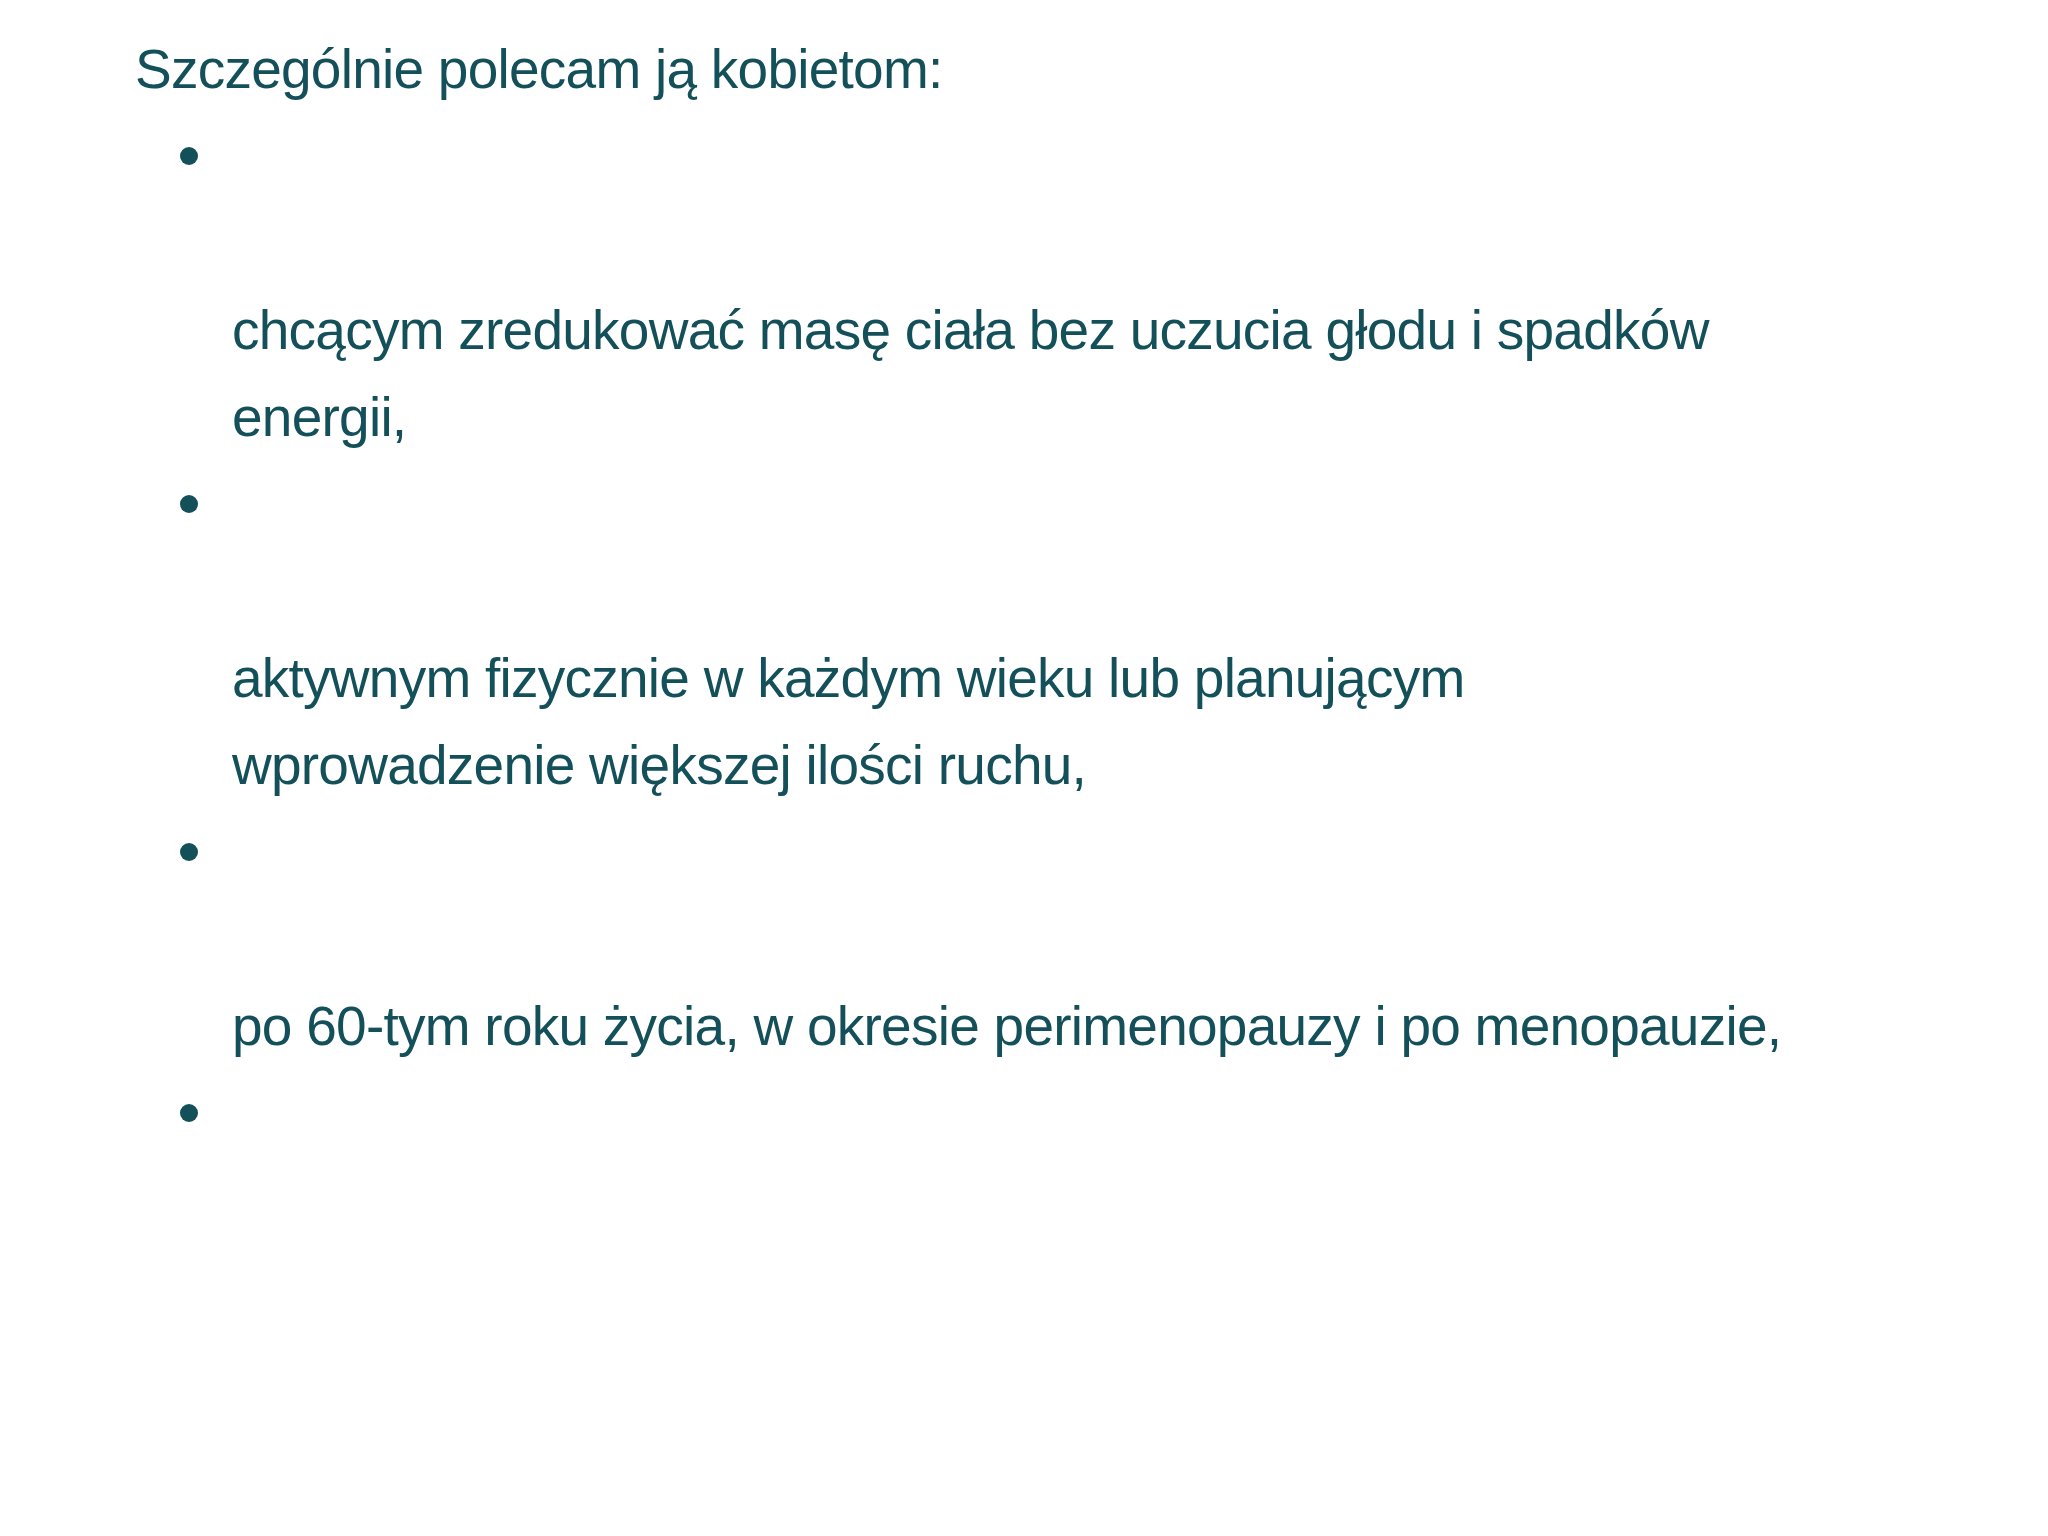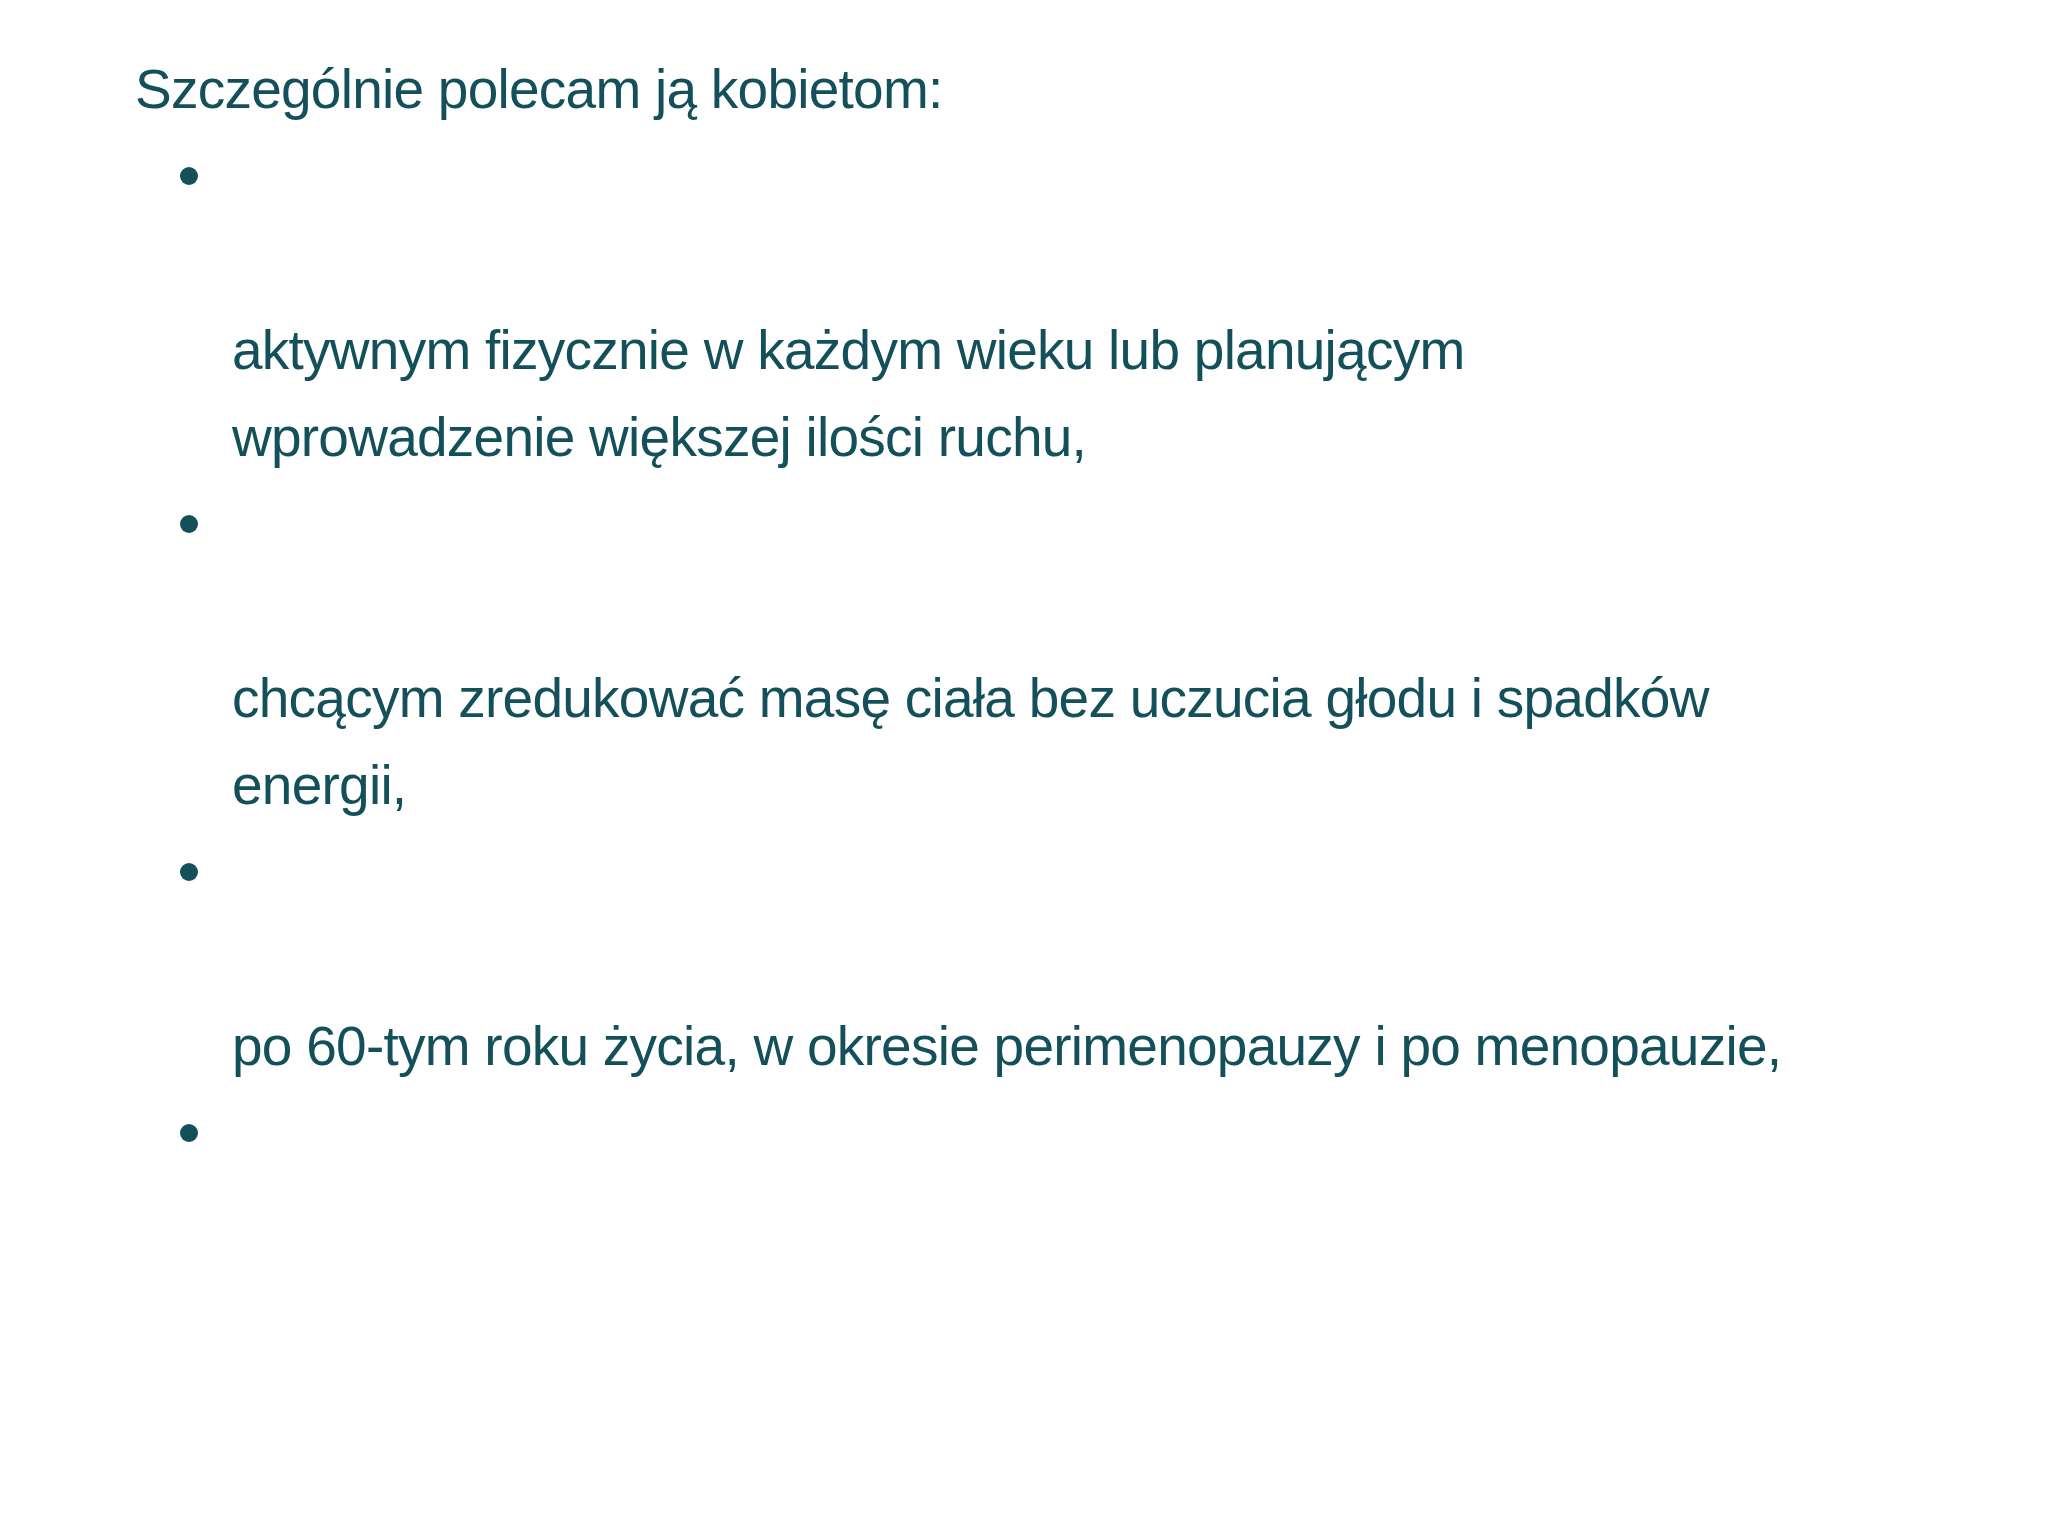--- a/index.html
+++ b/index.html
@@ -7,21 +7,21 @@
     padding: 0;
     width: 2048px;
     height: 1536px;
     background: var(--bg, #ffffff);
     overflow: hidden;
   }
   .content {
     box-sizing: border-box;
     width: 2048px;
     height: 1536px;
-    padding: 46px 20px 0 135px;
+    padding: 26px 20px 0 135px;
     color: var(--fg, #14505a);
     font-family: "Liberation Sans", sans-serif;
     font-size: 55px;
     line-height: 87px;
     letter-spacing: -0.75px;
     font-weight: 400;
   }
   .heading {
     margin: 0;
     font-size: 55px;
@@ -51,27 +51,27 @@
 </style>
 </head>
 <body>
 
 <main class="content">
   <p class="heading">Szczególnie polecam ją kobietom:</p>
 
   <ul class="bullet-list">
     <li>
       <span class="dot"></span>
-      <span>aktywnym fizycznie w każdym wieku lub planującym
-wprowadzenie większej ilości ruchu,</span>
+      <span>chcącym zredukować masę ciała bez uczucia głodu i spadków
+energii,</span>
     </li>
     <li>
       <span class="dot"></span>
-      <span>chcącym zredukować masę ciała bez uczucia głodu i spadków
-energii,</span>
+      <span>aktywnym fizycznie w każdym wieku lub planującym
+wprowadzenie większej ilości ruchu,</span>
     </li>
     <li>
       <span class="dot"></span>
       <span>po 60-tym roku życia, w okresie perimenopauzy i po menopauzie,</span>
     </li>
     <li>
       <span class="dot"></span>
       
     </li>
 

